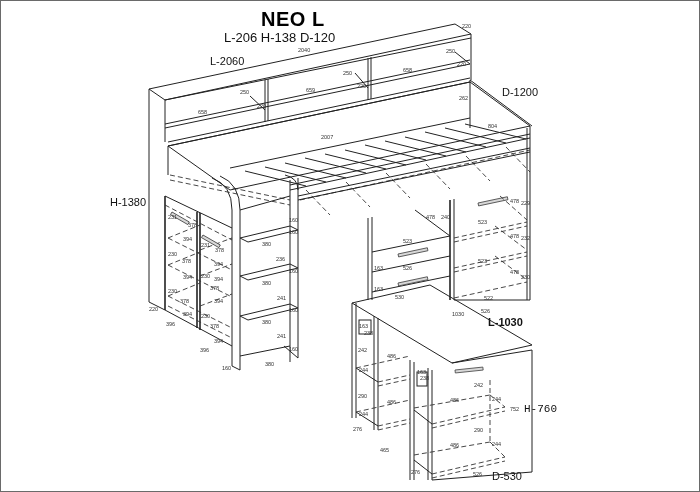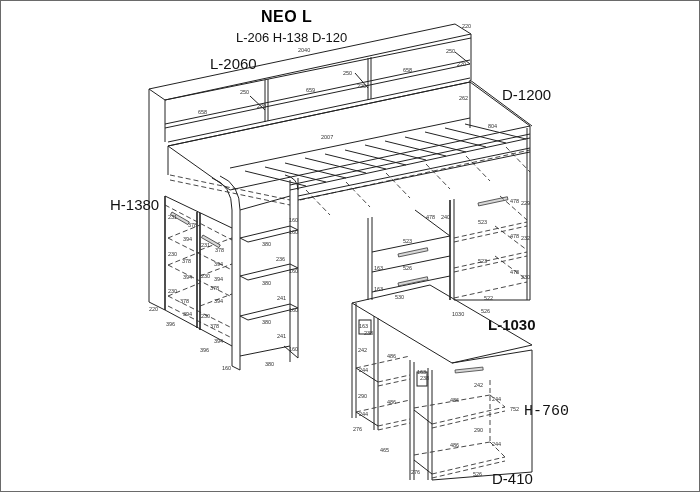--- a/index.html
+++ b/index.html
@@ -1,41 +1,41 @@
 <!DOCTYPE html>
 <html><head>
 <meta charset="utf-8">
 <style>
   html,body{margin:0;padding:0;background:#ffffff;}
   body{width:700px;height:492px;position:relative;overflow:hidden;font-family:"Liberation Sans",sans-serif;}
   .frame{position:absolute;left:0;top:0;width:698px;height:490px;border:1px solid #6a6a6a;}
-  .title{position:absolute;left:261px;top:8px;font-size:16px;font-weight:bold;color:#000;letter-spacing:0.5px;}
-  .subtitle{position:absolute;left:236px;top:30px;font-size:13px;color:#111;}
-  .big{position:absolute;font-size:15px;color:#111;}
+  .title{position:absolute;left:261px;top:8px;font-size:20px;font-weight:bold;color:#000;letter-spacing:0.5px;}
+  .subtitle{position:absolute;left:224px;top:30px;font-size:13px;color:#111;}
+  .big{position:absolute;font-size:11px;color:#111;}
   svg{position:absolute;left:0;top:0;}
   svg .l{stroke:#222;stroke-width:1;fill:none;}
   svg .t{stroke:#222;stroke-width:1.6;fill:none;}
   svg .d{stroke:#333;stroke-width:0.9;fill:none;stroke-dasharray:5 3;}
   svg .h{stroke:#444;stroke-width:0.8;fill:#d8d8d8;}
   svg text{font-family:"Liberation Sans",sans-serif;font-size:5.5px;fill:#333;}
   .dims text{font-size:5.5px;}
 </style>
 </head>
 <body>
 
 <div class="frame"></div>
 <div class="title">NEO L</div>
 <div class="subtitle">L-206 H-138 D-120</div>
 
 <div class="big" style="left:210px;top:55px;">L-2060</div>
 <div class="big" style="left:502px;top:86px;">D-1200</div>
 <div class="big" style="left:110px;top:196px;">H-1380</div>
 <div class="big" style="left:488px;top:316px;font-weight:bold;">L-1030</div>
 <div class="big" style="left:524px;top:403px;font-family:Liberation Mono, monospace;">H-760</div>
-<div class="big" style="left:492px;top:470px;">D-410</div>
+<div class="big" style="left:492px;top:470px;">D-530</div>
 
 <svg width="700" height="492" viewBox="0 0 700 492">
 
   <g>
     <polygon class="l" points="149,89 455,24 471,34 165,100"></polygon>
     <line class="l" x1="149" y1="89" x2="149" y2="302"></line>
     <line class="l" x1="165" y1="100" x2="165" y2="142"></line>
     <line class="l" x1="471" y1="34" x2="471" y2="80"></line>
     <line class="l" x1="165" y1="100" x2="471" y2="38"></line>
     <line class="l" x1="165" y1="124" x2="470" y2="60"></line>

